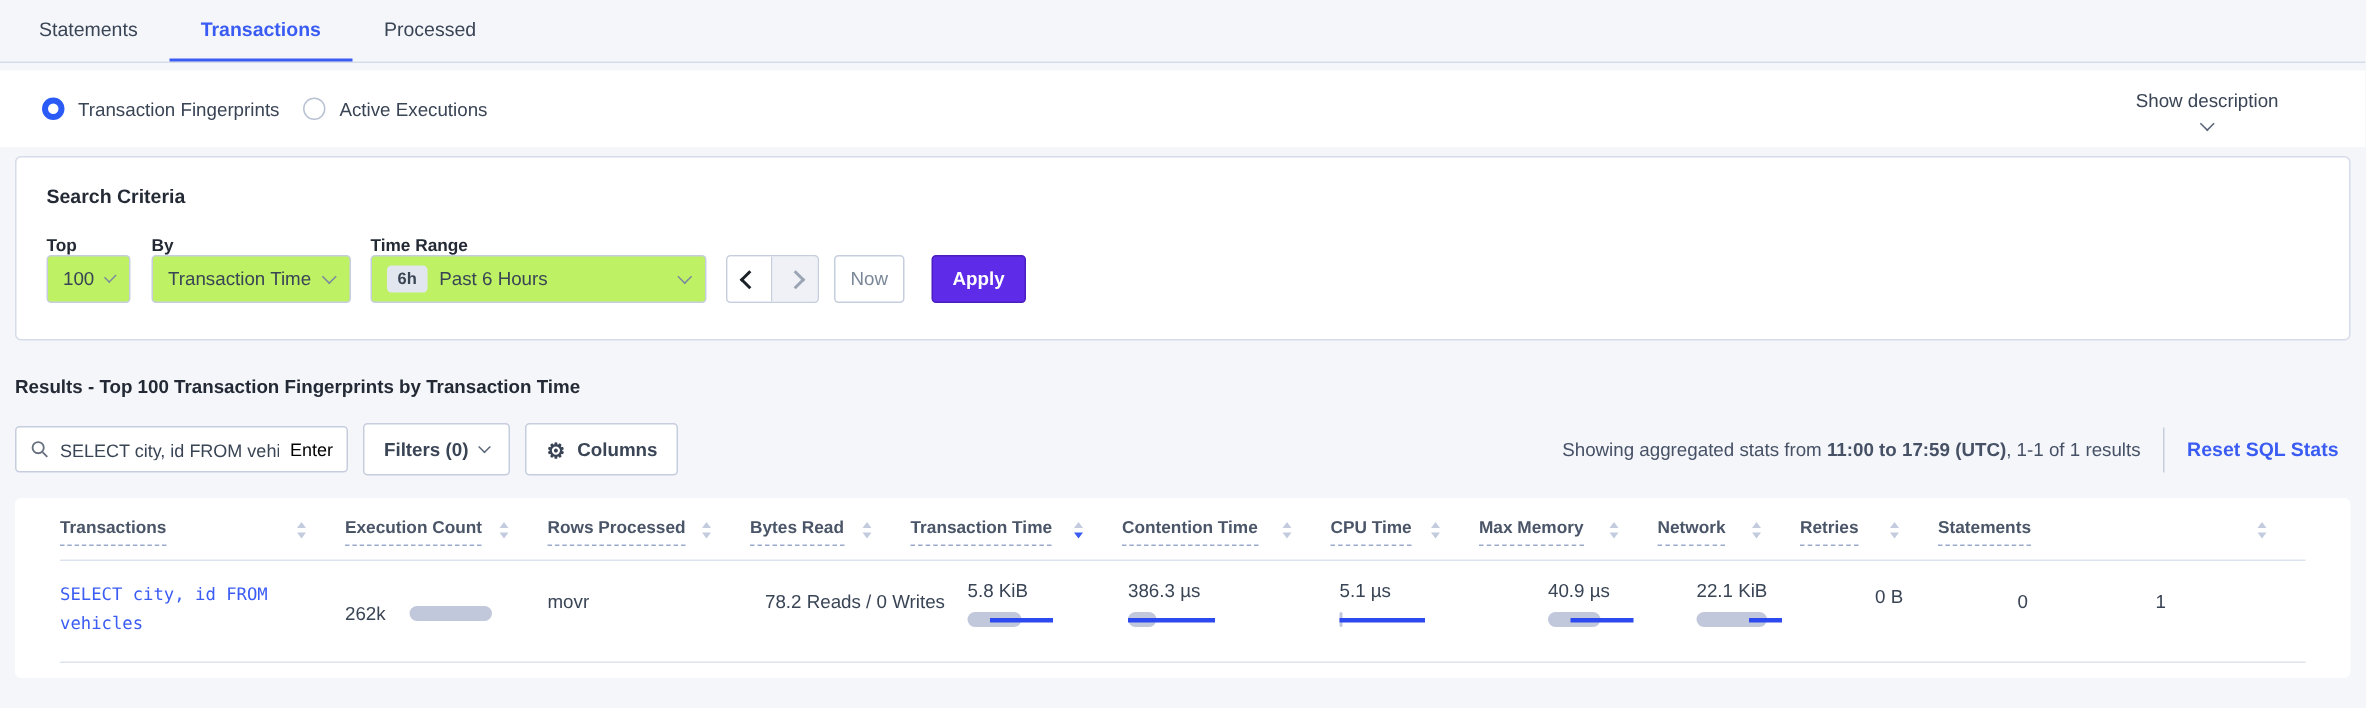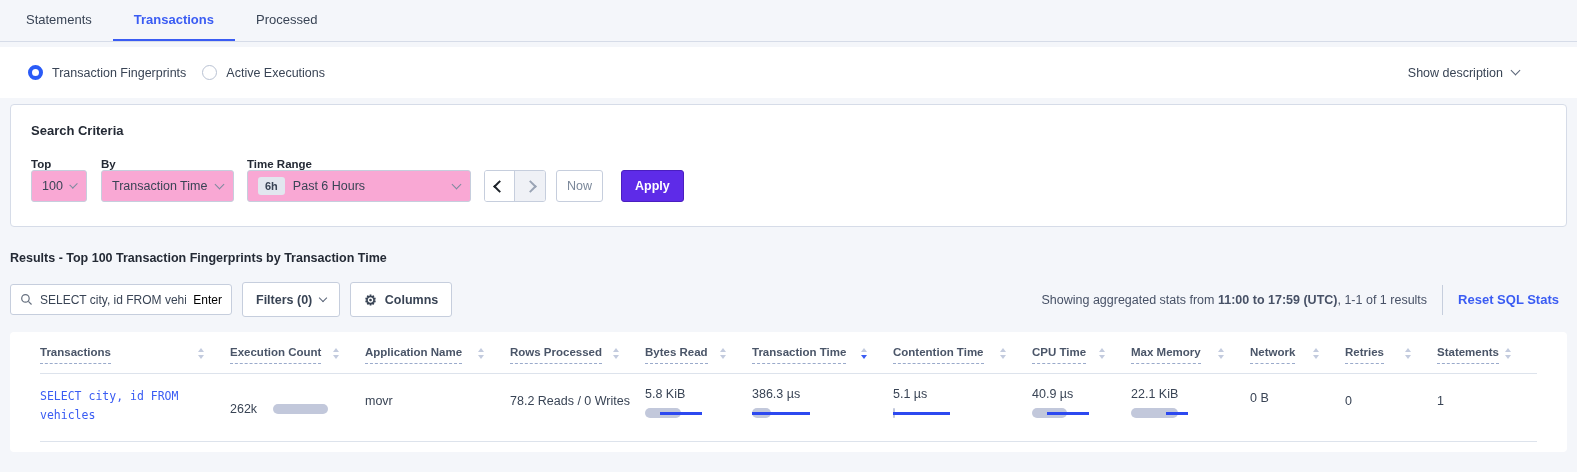--- a/index.html
+++ b/index.html
@@ -25,36 +25,36 @@
   .tab{display:flex;align-items:center;padding:0 21px;font-size:13px;color:var(--text);cursor:pointer;border-bottom:2px solid transparent;}
   .tab.active{color:var(--accent);border-bottom-color:var(--accent);font-weight:bold;}
 
   
   .radiobar{background:#fff;margin-top:5px;height:51px;display:flex;align-items:center;padding:0 28px;}
   .radio-group{display:flex;align-items:center;gap:9px;margin-right:16px;cursor:pointer;}
   .radio{width:15px;height:15px;border-radius:50%;background:#fff;flex:0 0 auto;}
   .radio.checked{border:4.5px solid #2A5BF7;}
   .radio.unchecked{border:1px solid #B9C2D3;}
   .radio-label{font-size:12.5px;color:var(--text);}
-  .show-desc{margin-left:auto;margin-right:30px;display:flex;align-items:center;gap:9px;color:var(--text);font-size:12.5px;cursor:pointer;}
+  .show-desc{margin-left:auto;margin-right:30px;display:flex;align-items:center;gap:9px;color:var(--text);font-size:12.5px;cursor:pointer;flex-direction:column;}
 
   
   .chev-down{width:7px;height:7px;border-right:1.6px solid #5A6578;border-bottom:1.6px solid #5A6578;transform:rotate(45deg);margin-top:-4px;}
   .chev-down.light{border-color:#7D8A9E;}
   .chev-left{width:9px;height:9px;border-left:2.4px solid #1C2128;border-bottom:2.4px solid #1C2128;transform:rotate(45deg);}
   .chev-right{width:9px;height:9px;border-top:2.4px solid #9AA4B5;border-right:2.4px solid #9AA4B5;transform:rotate(45deg);}
 
   
   .card{background:#fff;border:1px solid var(--border);border-radius:4px;}
   .criteria{margin:6px 10px 0 10px;padding:18px 20px 24px 20px;}
   .criteria-title{font-weight:bold;font-size:13px;color:var(--text-dark);}
   .fields{display:flex;align-items:flex-end;margin-top:20px;}
   .field{display:flex;flex-direction:column;}
   .field-label{font-weight:bold;font-size:11.5px;color:var(--text-dark);}
-  .select{height:32px;border:1px solid #C6CEDD;border-radius:3px;display:flex;align-items:center;padding:0 10px;gap:8px;font-size:12.5px;color:var(--text);cursor:pointer;background:#f9a8d4;}
+  .select{height:32px;border:1px solid #C6CEDD;border-radius:3px;display:flex;align-items:center;padding:0 10px;gap:8px;font-size:12.5px;color:var(--text);cursor:pointer;background:#bef264;}
   .select .chev-down{margin-left:auto;}
   .badge{background:#E2E7EF;border-radius:3px;font-size:11px;font-weight:bold;padding:3px 7px;color:var(--text);}
   .arrow-group{display:flex;margin-left:13px;border:1px solid #C6CEDD;border-radius:3px;overflow:hidden;height:32px;}
   .arrow-btn{width:30px;height:100%;display:flex;align-items:center;justify-content:center;background:#fff;border:none;cursor:pointer;}
   .arrow-btn.prev{border-right:1px solid #C6CEDD;}
   .arrow-btn.disabled{background:#EFF1F6;cursor:default;}
   .now-btn{margin-left:10px;height:32px;width:47px;border:1px solid #C6CEDD;border-radius:3px;background:#fff;color:#7A8799;font-size:12.5px;cursor:pointer;}
   .apply-btn{margin-left:18px;height:32px;padding:0 13px;border:1px solid var(--purple-border);border-radius:3px;background:var(--purple);color:#fff;font-size:12.5px;font-weight:bold;cursor:pointer;}
 
   
@@ -192,27 +192,20 @@
           <i class="tri down"></i>
         </span>
     </div>
     <div class="th c2">
       <span class="th-label">Execution Count</span>
       <span class="sort">
           <i class="tri up"></i>
           <i class="tri down"></i>
         </span>
     </div>
-    <div class="th c3">
-      <span class="th-label">Application Name</span>
-      <span class="sort">
-          <i class="tri up"></i>
-          <i class="tri down"></i>
-        </span>
-    </div>
     <div class="th c4">
       <span class="th-label">Rows Processed</span>
       <span class="sort">
           <i class="tri up"></i>
           <i class="tri down"></i>
         </span>
     </div>
     <div class="th c5">
       <span class="th-label">Bytes Read</span>
       <span class="sort">

